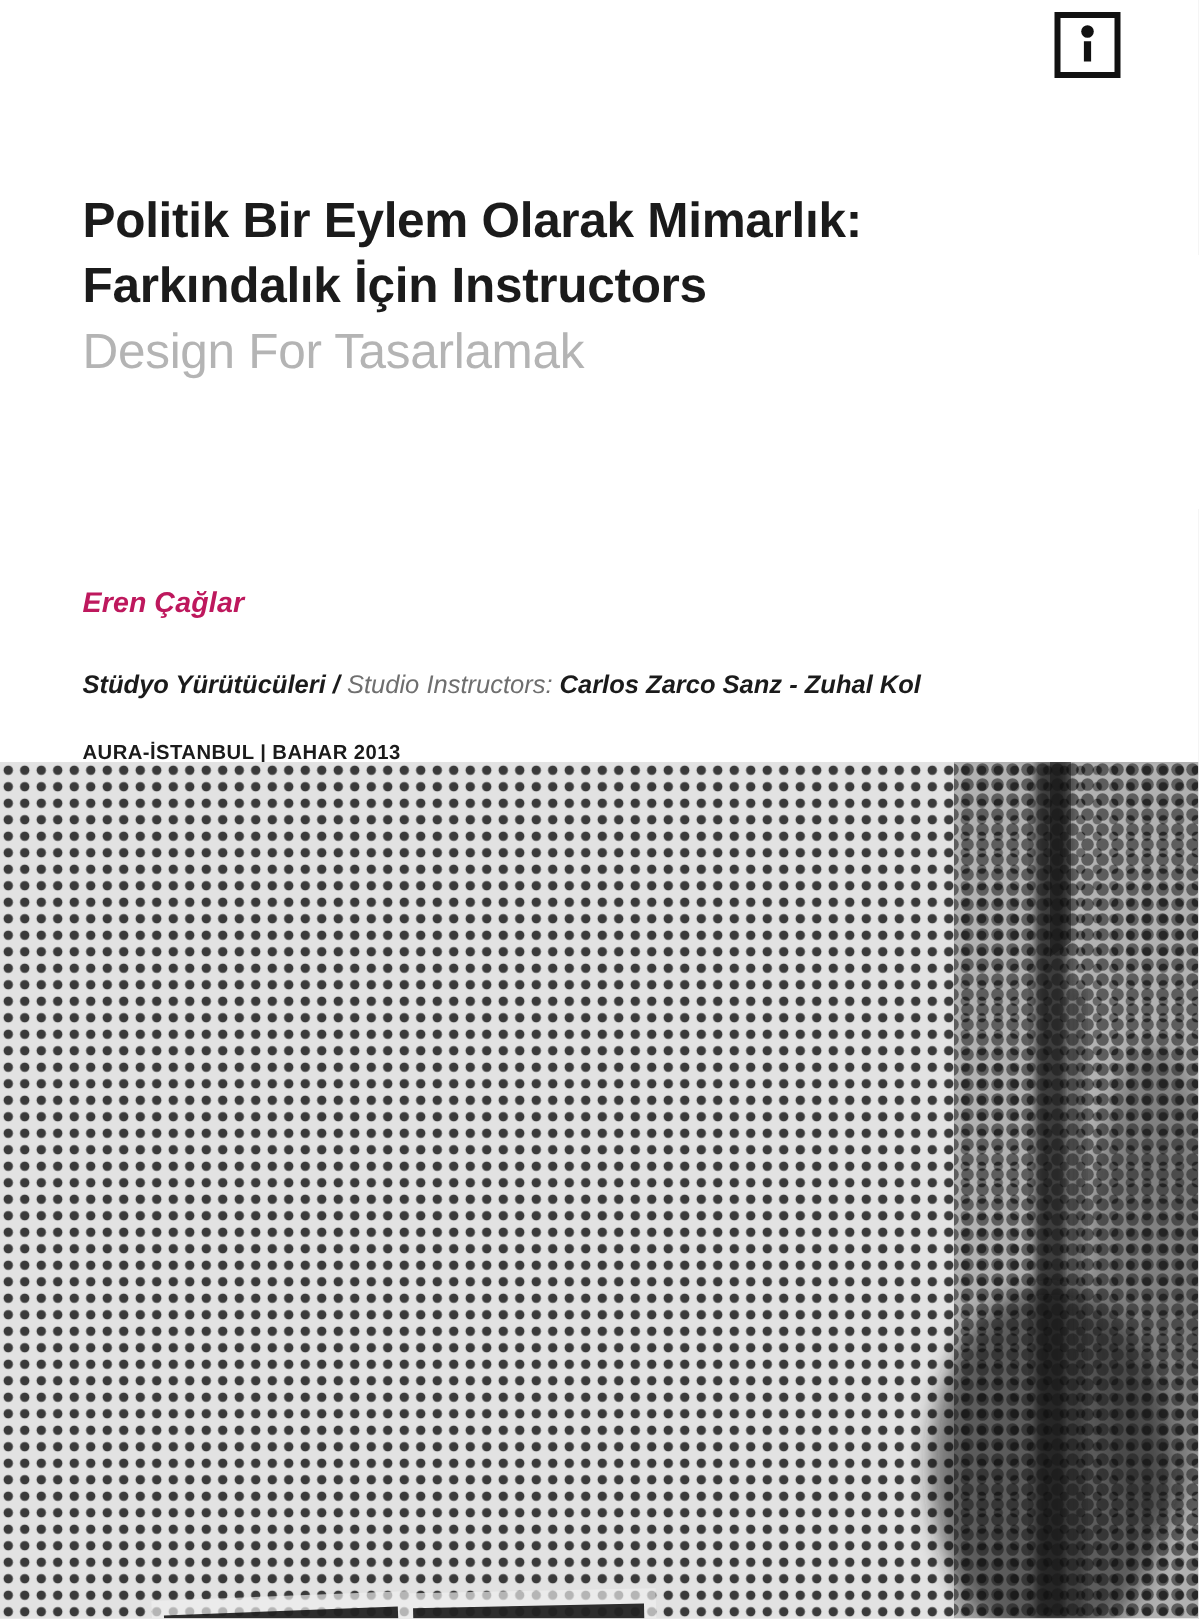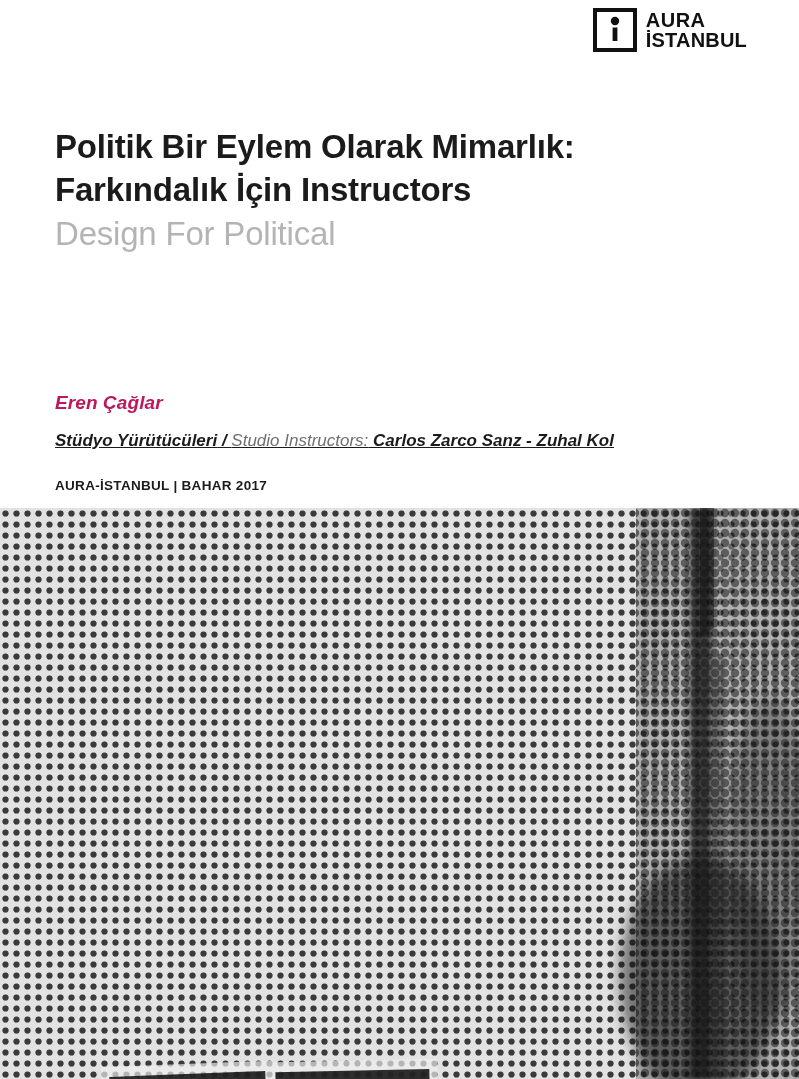--- a/index.html
+++ b/index.html
@@ -85,24 +85,23 @@
     width: 700px;
   }
   .author-name {
     font-size: 19px;
     font-style: italic;
     font-weight: bold;
     color: #be185d;
     letter-spacing: 0.1px;
   }
   .instructors {
-    margin-top: 17px;
+    margin-top: 33px;
     font-size: 17px;
     color: #1b1b1b;
-    text-decoration: underline;
   }
   .instructors .lbl-tr {
     font-style: italic;
     font-weight: bold;
   }
   .instructors .sep {
     font-style: italic;
     font-weight: bold;
   }
   .instructors .lbl-en {
@@ -139,38 +138,34 @@
 
 <div class="page">
 
   <div class="logo-block">
     <div class="logo-mark">
       <svg width="24" height="28" viewBox="0 0 24 28" aria-hidden="true">
         <circle cx="12" cy="5" r="4.2" fill="#111"></circle>
         <rect x="9.6" y="11.5" width="4.8" height="13.5" fill="#111"></rect>
       </svg>
     </div>
-    <div class="logo-words">
-      <span class="l1">AURA</span>
-      <span class="l2">İSTANBUL</span>
-    </div>
   </div>
 
   <div class="title-block">
     <div class="title-tr">Politik Bir Eylem Olarak Mimarlık:</div>
     <div class="title-tr">Farkındalık İçin Instructors</div>
-    <div class="title-en">Design For Political</div>
+    <div class="title-en">Design For Tasarlamak</div>
   </div>
 
   <div class="author-block">
     <div class="author-name">Eren Çağlar</div>
     <div class="instructors">
       <span class="lbl-tr">Stüdyo Yürütücüleri</span><span class="sep"> / </span><span class="lbl-en">Studio Instructors:</span><span class="names"> Carlos Zarco Sanz - Zuhal Kol</span>
     </div>
-    <div class="meta-line">AURA-İSTANBUL | BAHAR 2017</div>
+    <div class="meta-line">AURA-İSTANBUL | BAHAR 2013</div>
   </div>
 
   <div class="photo">
     <svg width="799" height="571" viewBox="0 0 799 571" aria-hidden="true">
       <defs>
 
         <pattern id="dots" width="11" height="11" patternUnits="userSpaceOnUse">
           <rect width="11" height="11" fill="#e8e8e8"></rect>
           <circle cx="5.5" cy="5.5" r="3.1" fill="#2a2a2a"></circle>
         </pattern>

